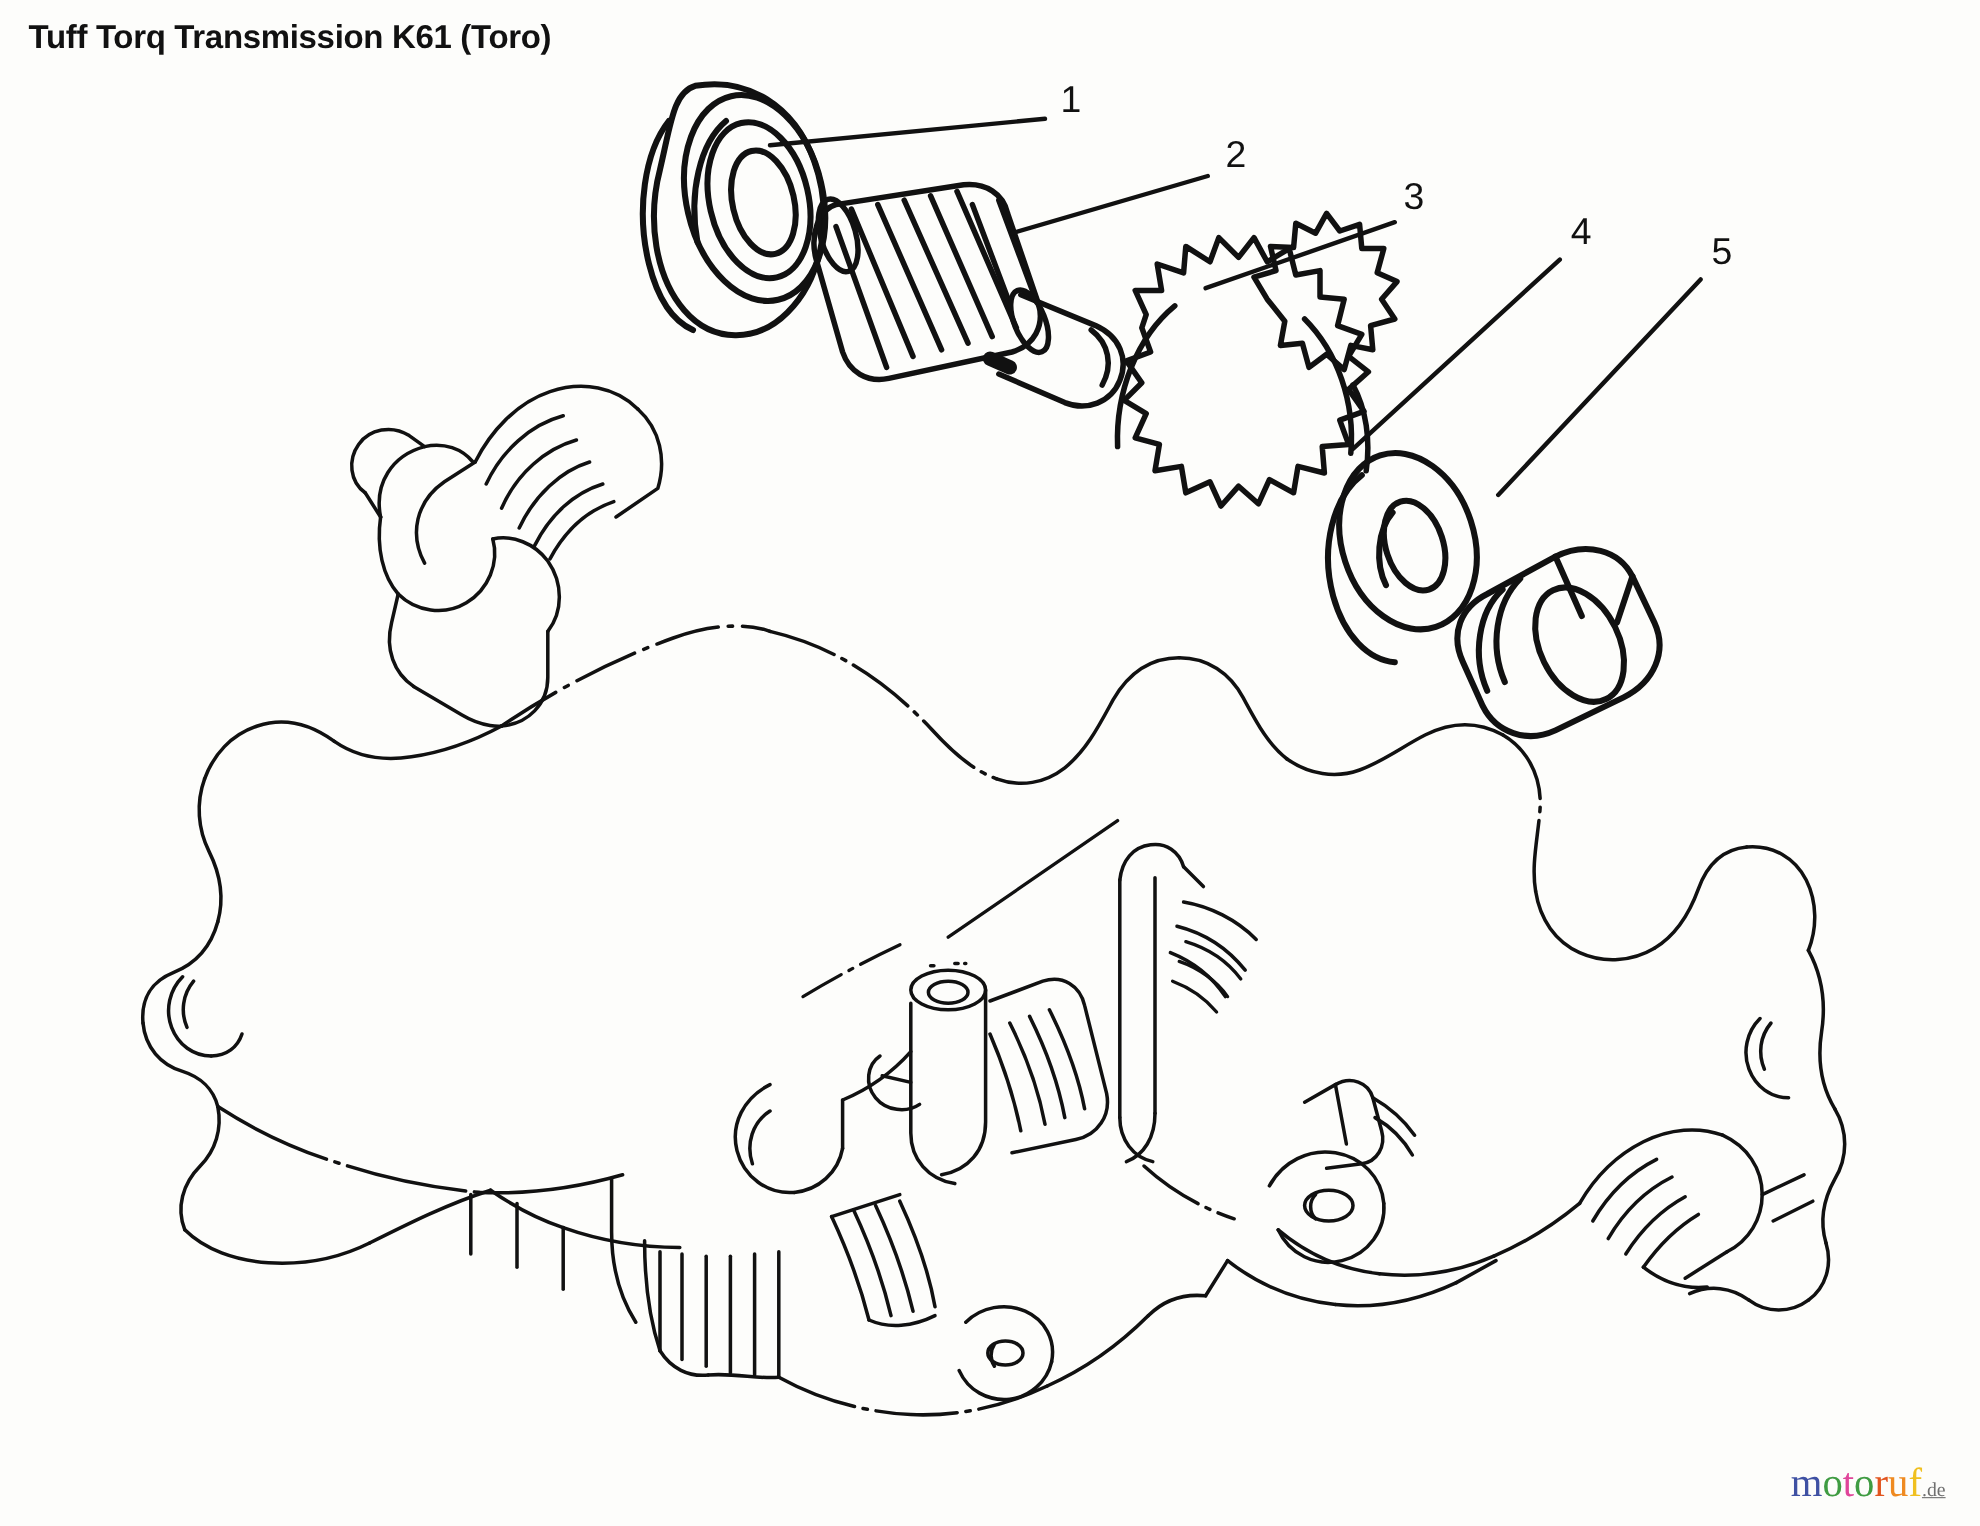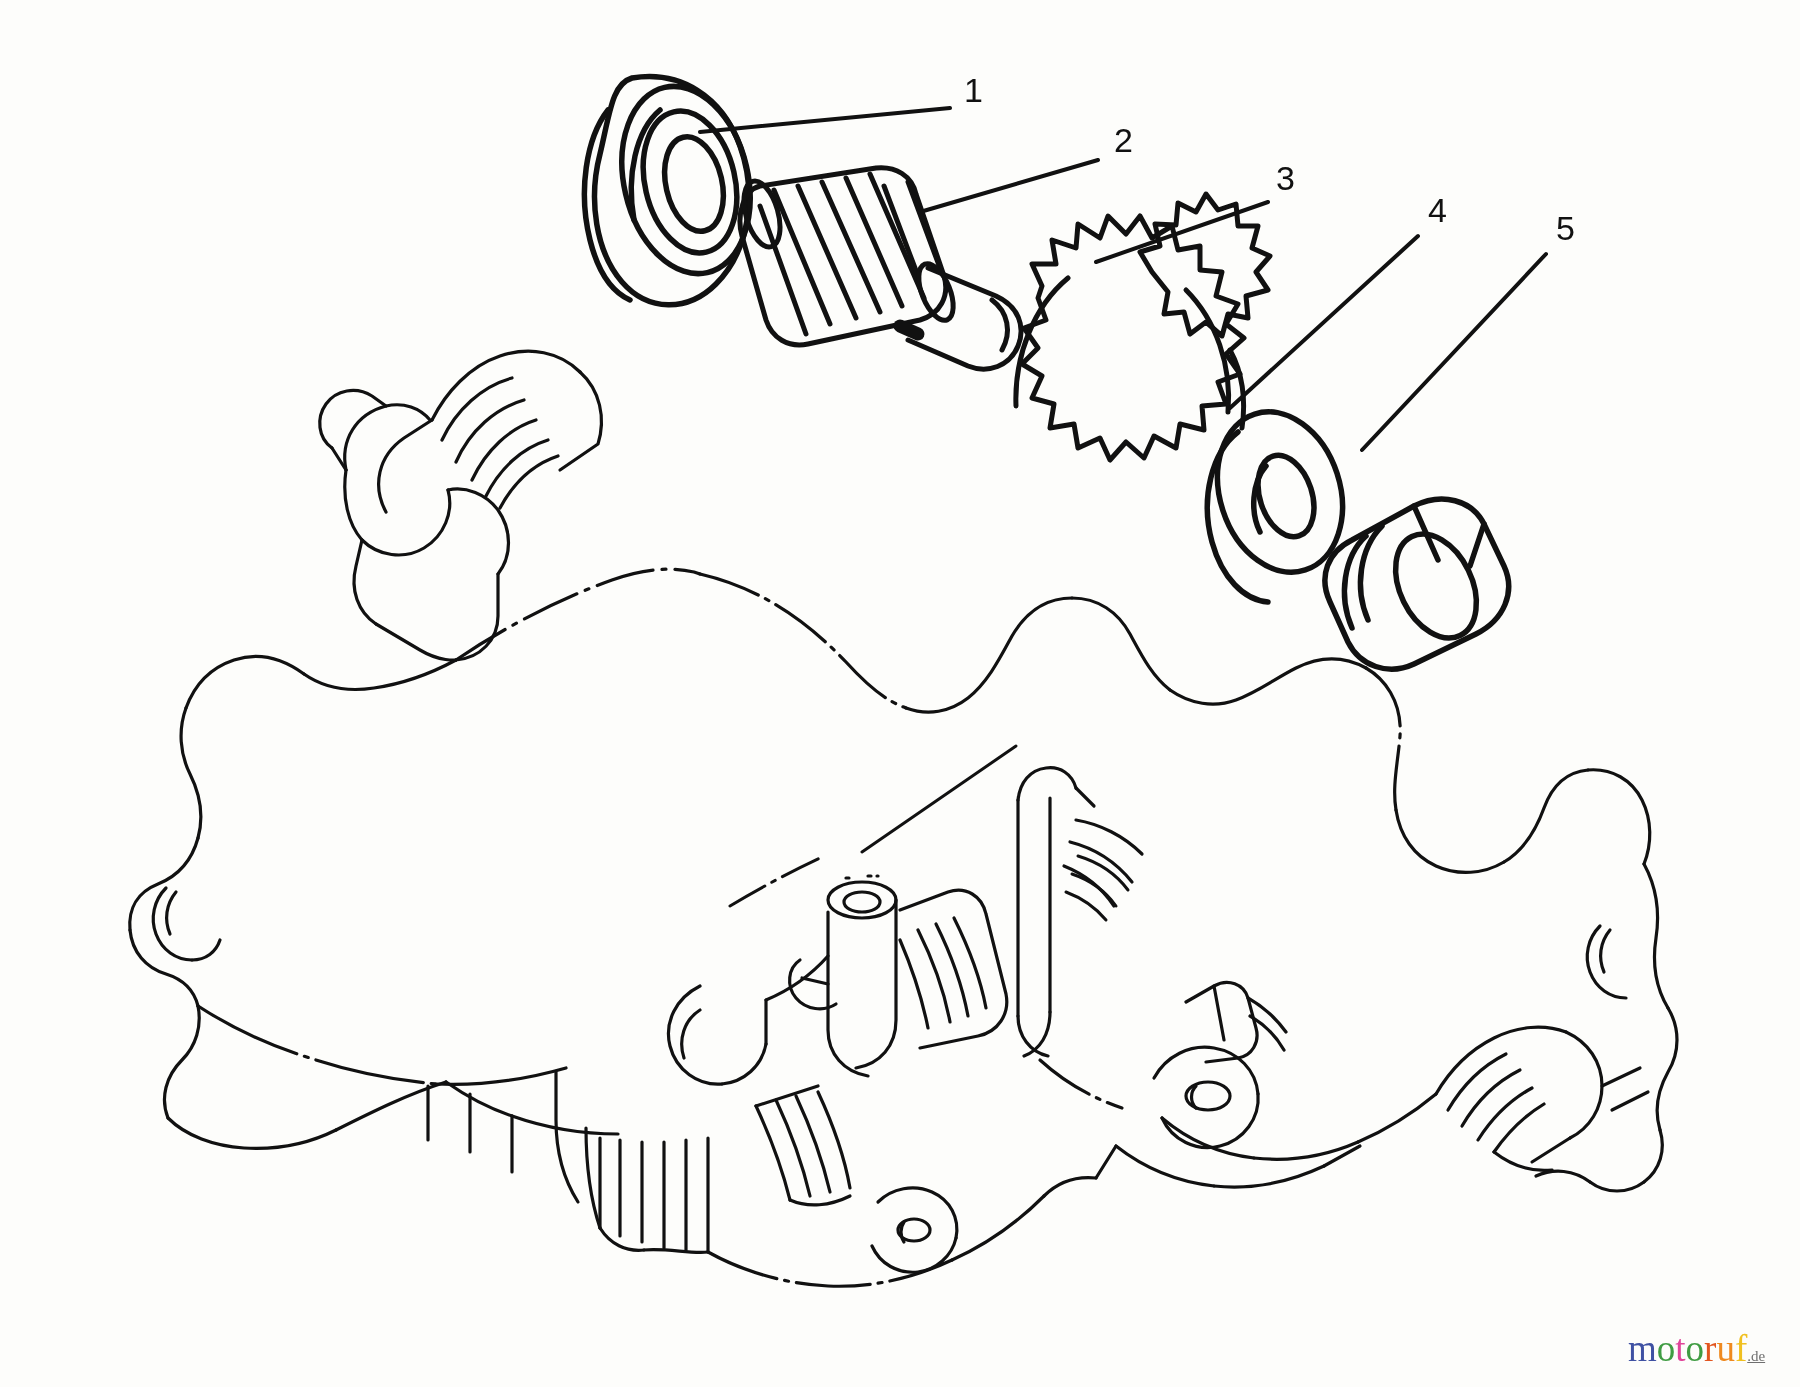--- a/index.html
+++ b/index.html
@@ -50,31 +50,32 @@
     left: 1628px;
     top: 1330px;
     font-family: "Liberation Serif", serif;
     font-size: 37px;
     line-height: 1;
     white-space: nowrap;
     user-select: none;
   }
   #watermark .wm-letter { font-weight: normal; }
   #watermark .wm-de {
-    font-size: 15px;
+    font-size: 18px;
     color: #6f6f6f;
     vertical-align: baseline;
     text-decoration: underline;
   }
 </style>
 </head>
 <body>
 
 <div id="page">
 
+  <div id="title">Tuff Torq Transmission K61 (Toro)</div>
 
   <svg id="diagram" viewBox="0 0 1800 1387" xmlns="http://www.w3.org/2000/svg">
 
     <g fill="none" stroke="#111111" stroke-width="5.5" stroke-linecap="round" stroke-linejoin="round">
 
       <path d="M632,78 C680,70 722,96 740,146 C758,196 748,252 716,284
                C688,312 648,312 622,282 C596,252 588,200 600,154
                C610,112 612,84 632,78 Z"></path>
 
       <ellipse cx="686" cy="180" rx="62" ry="95" transform="rotate(-13 686 180)"></ellipse>

